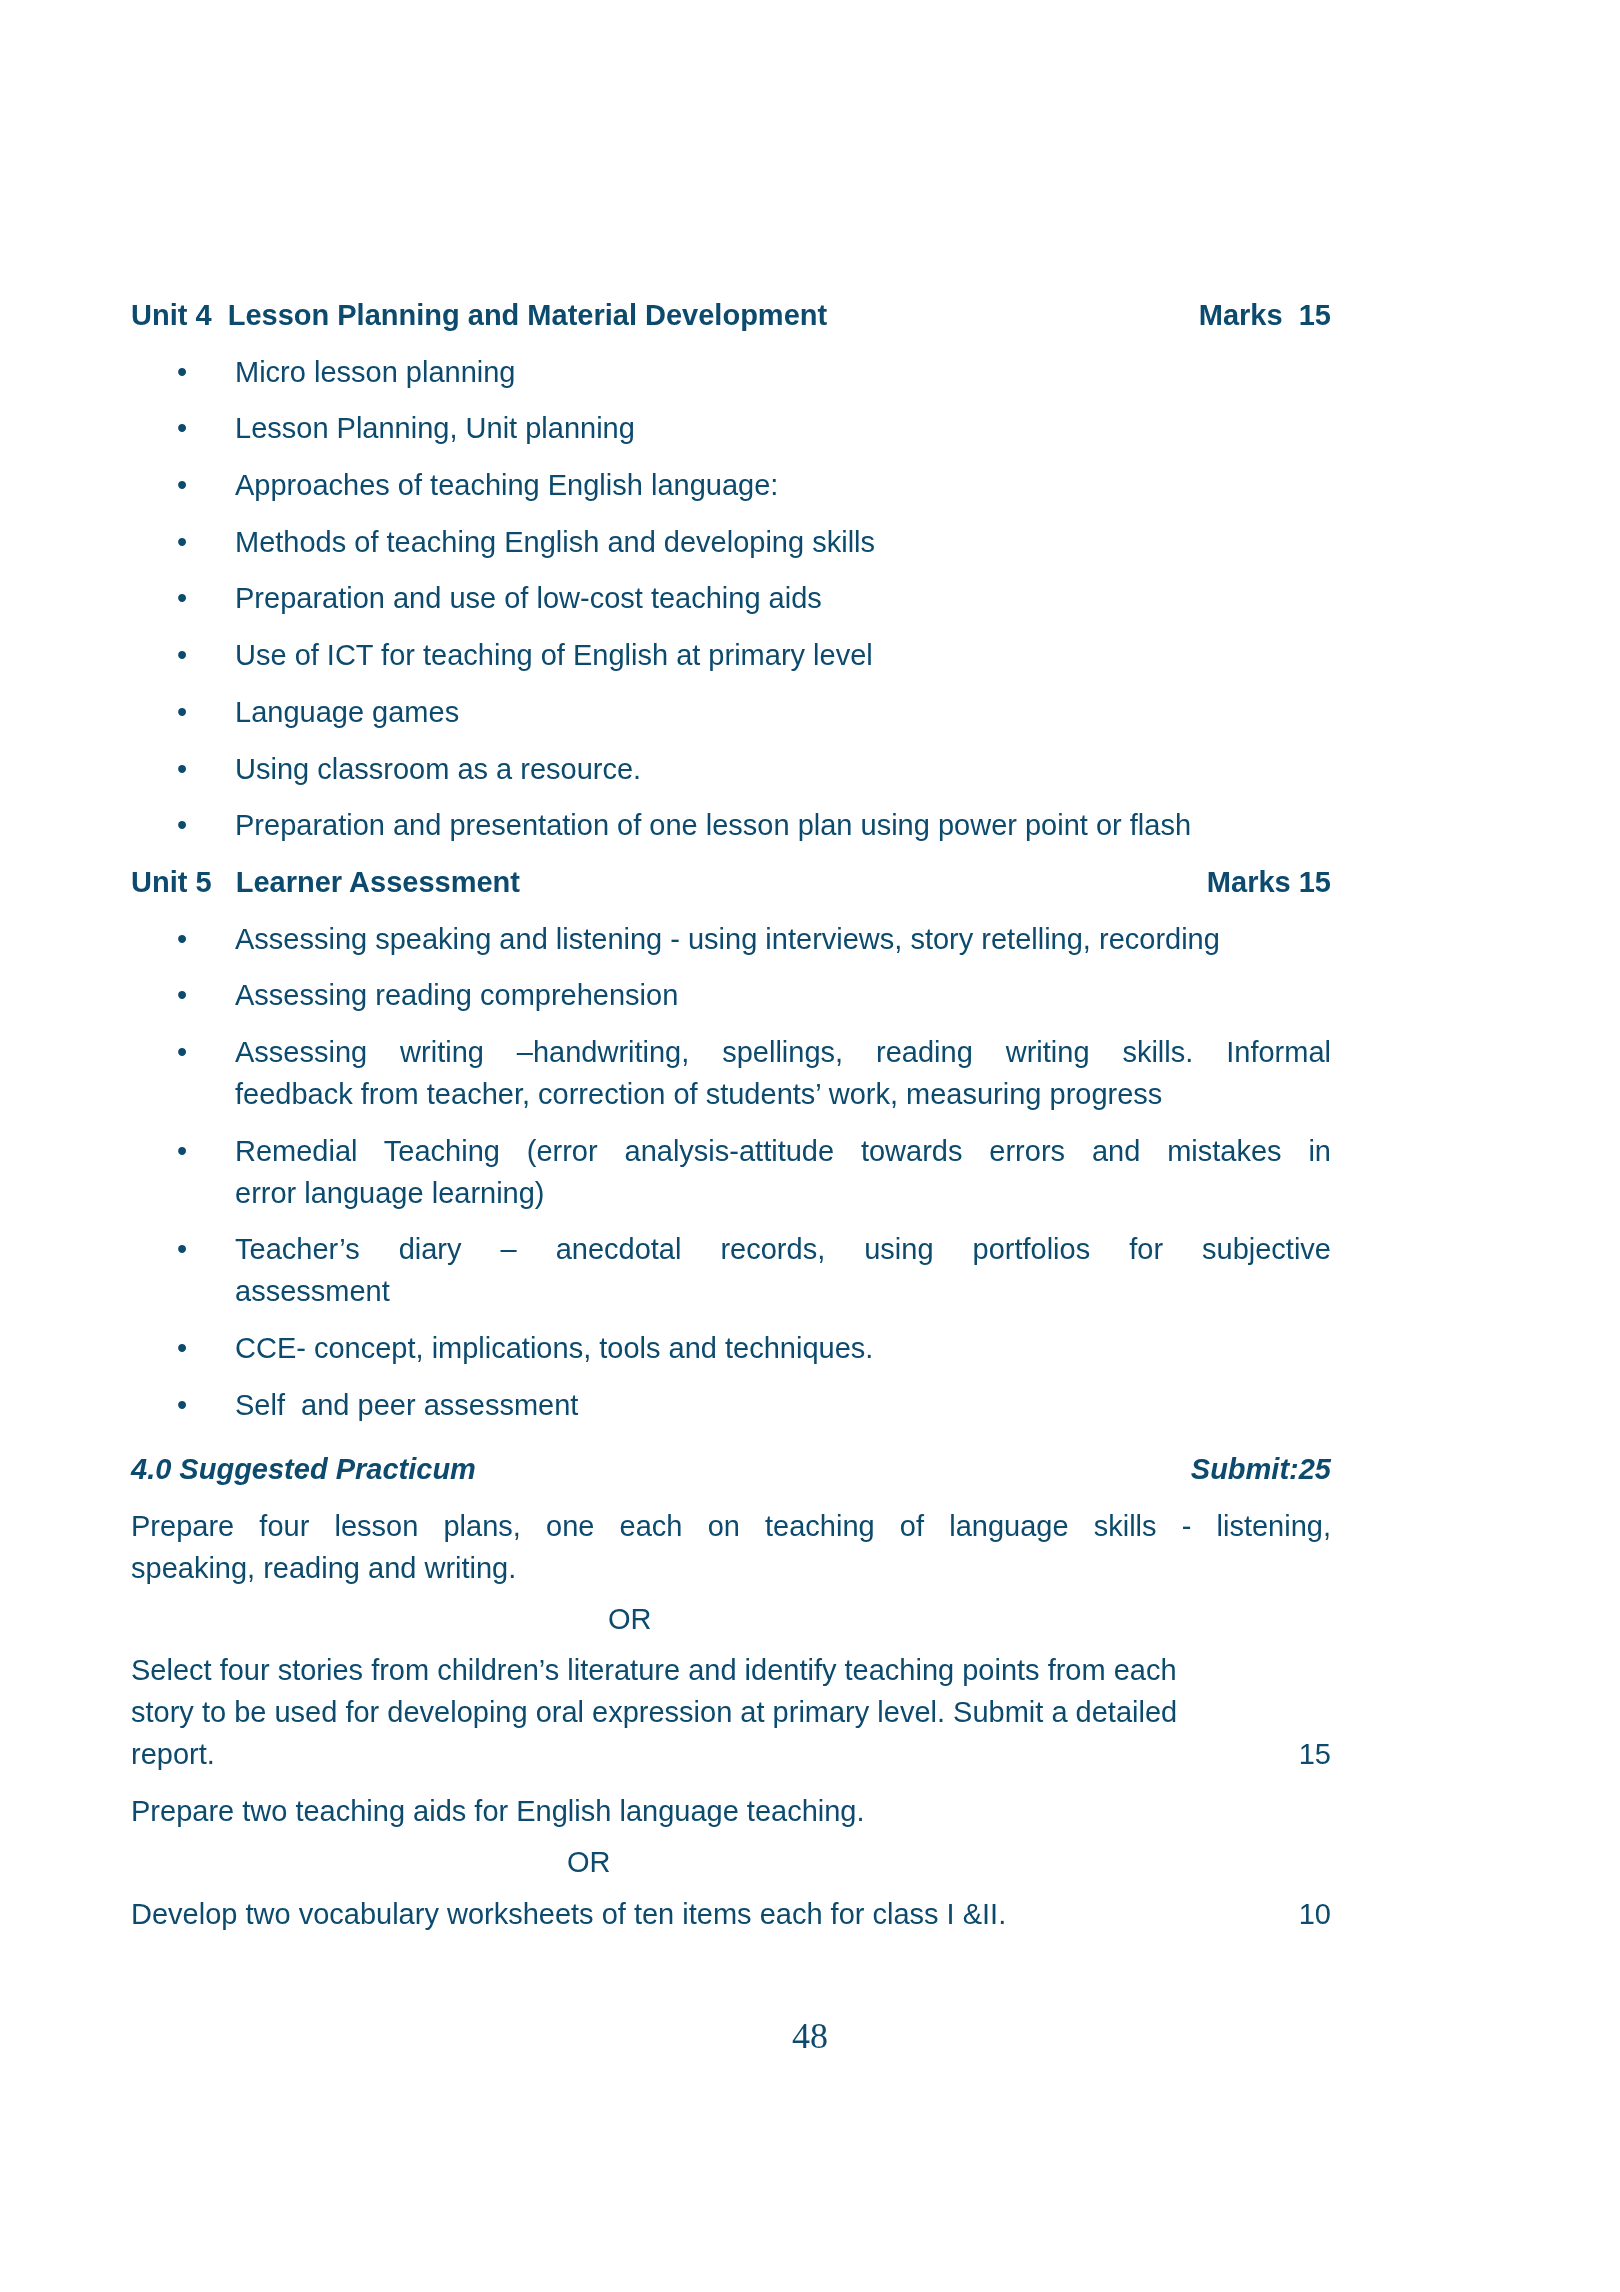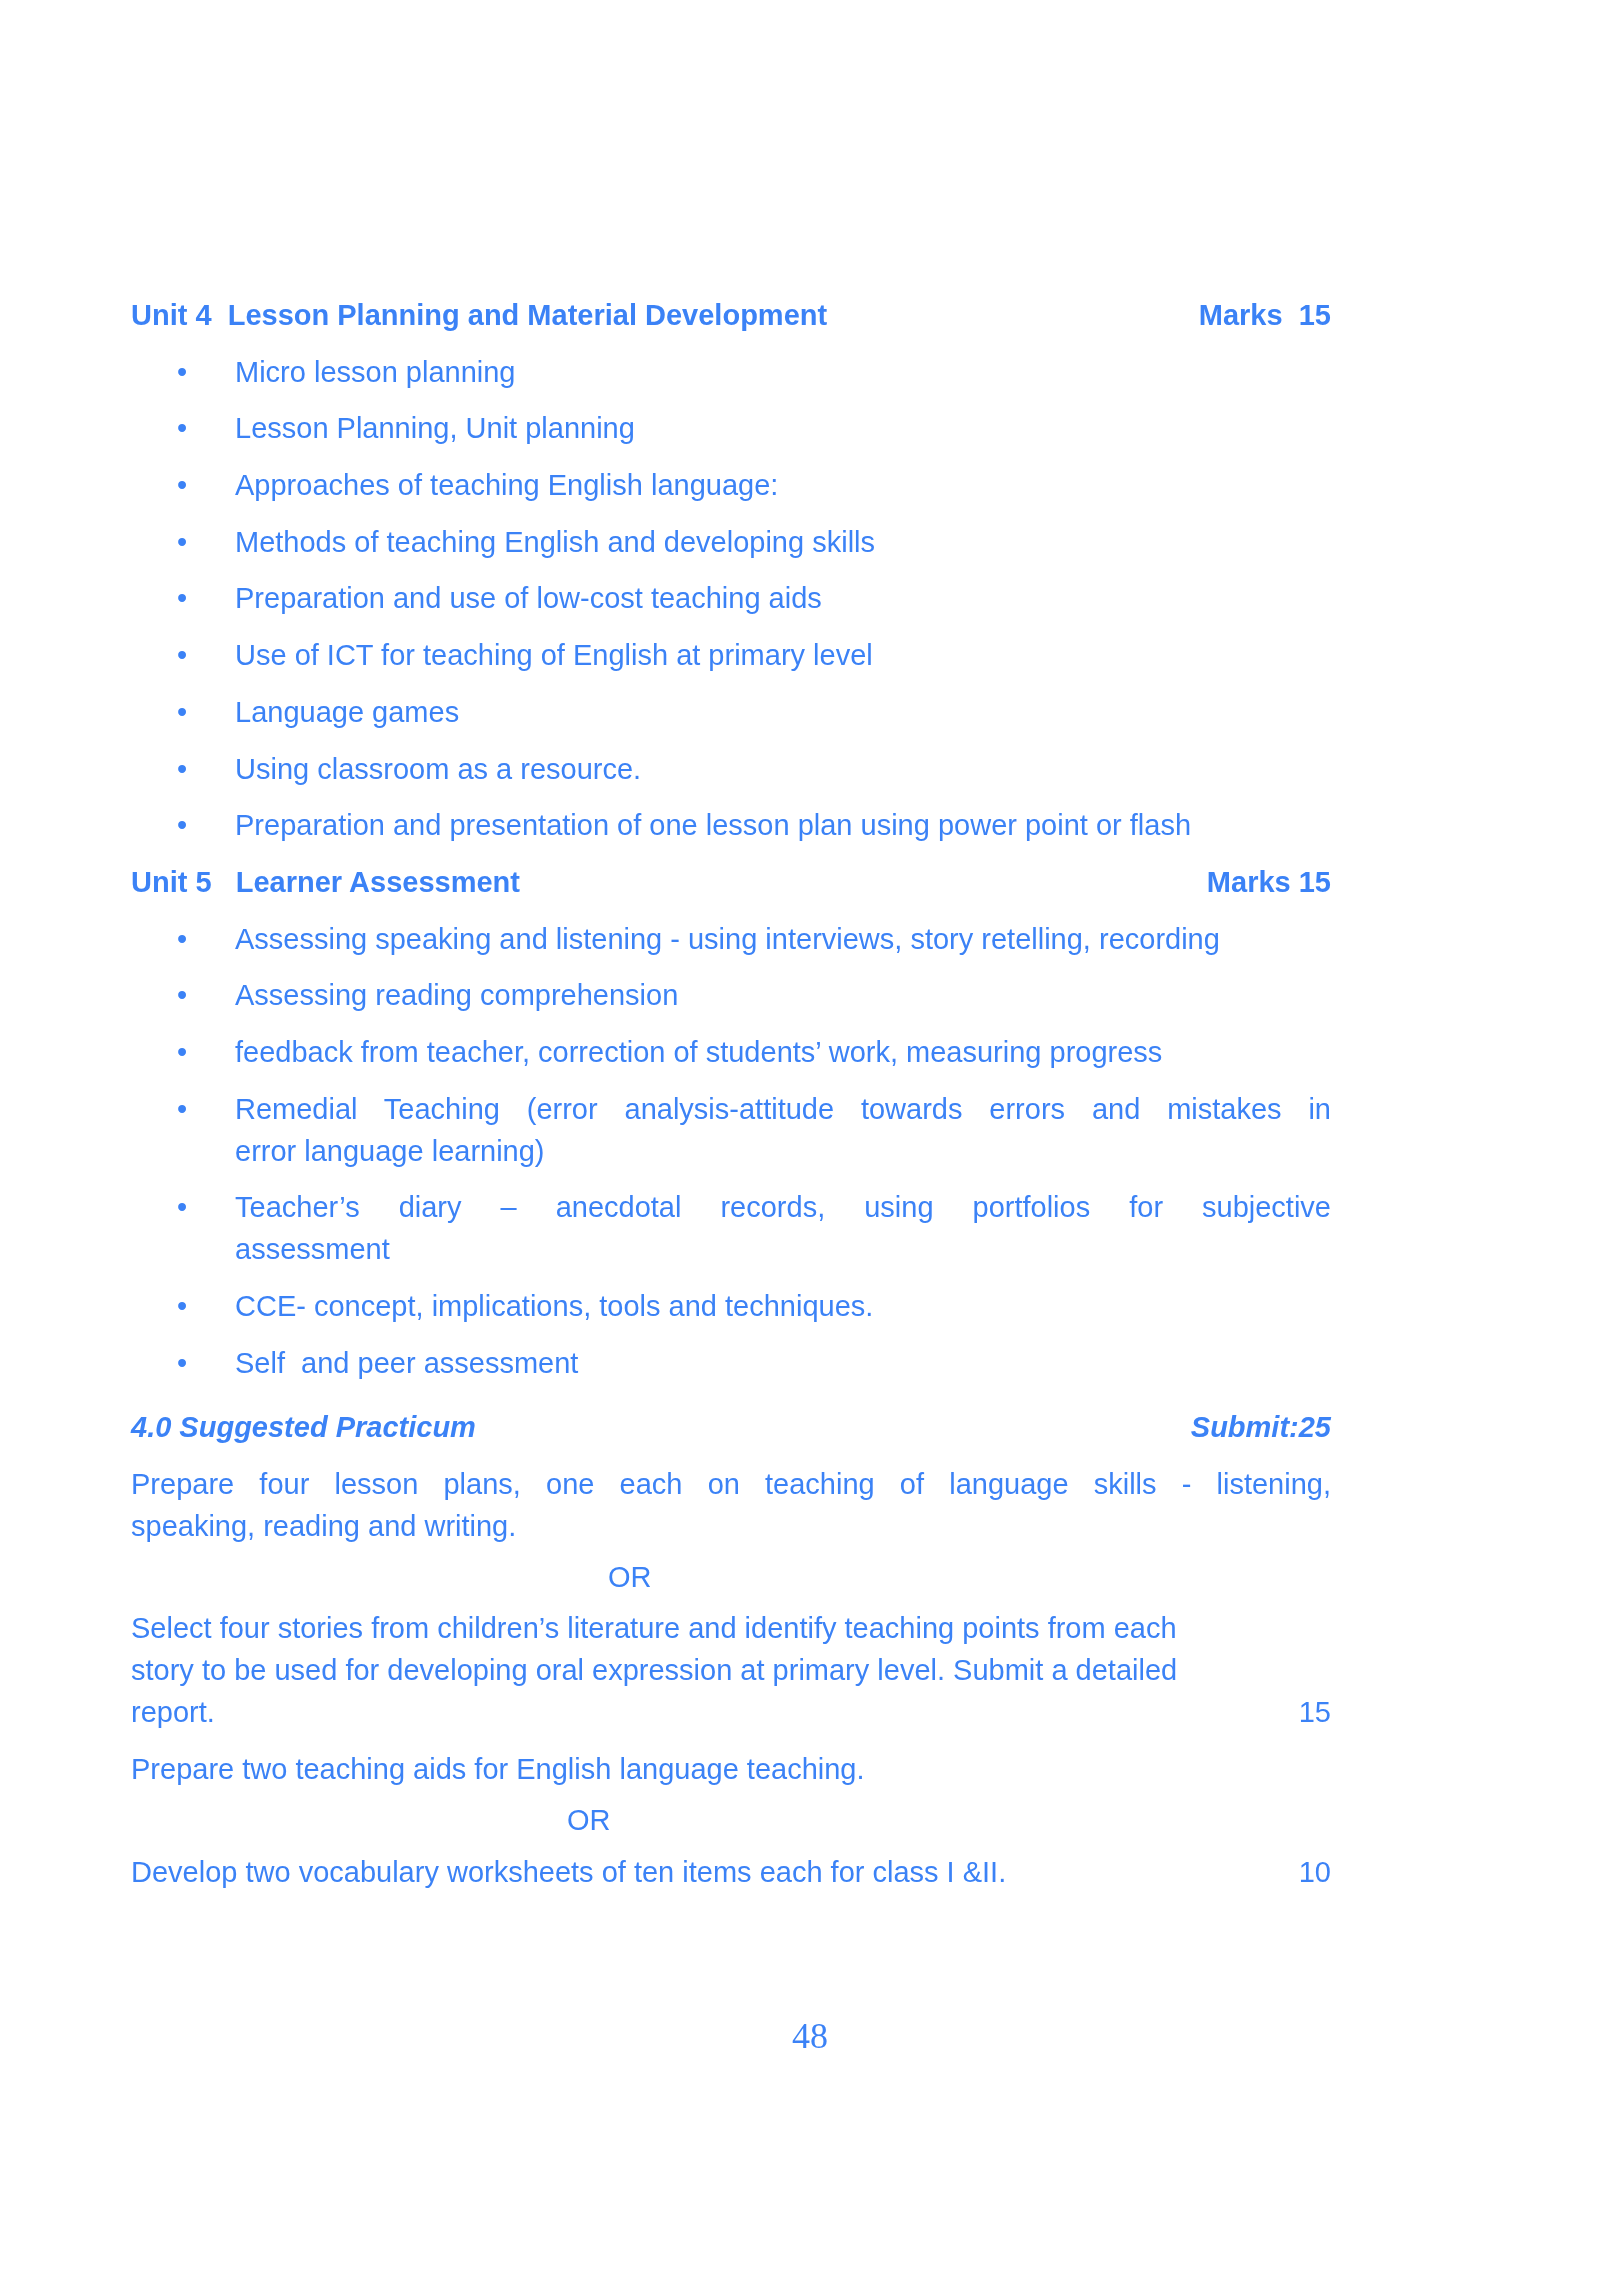--- a/index.html
+++ b/index.html
@@ -3,21 +3,21 @@
 <meta charset="utf-8">
 <style>
   html, body { margin: 0; padding: 0; background: #ffffff; }
   .page {
     position: relative;
     width: 1620px;
     height: 2139px;
     background: #ffffff;
     font-family: "Liberation Sans", sans-serif;
     font-size: 29px;
-    color: #3b82f6;
+    color: #0c4a6e;
     overflow: hidden;
   }
   .content {
     position: absolute;
     left: 131px;
     top: 294px;
     width: 1200px;
   }
   .block { margin: 0 0 14.7px 0; }
   .heading {
@@ -115,20 +115,21 @@
       <div class="block bullet">
         <span class="dot">•</span>
         <div class="line"><span class="ltext">Assessing speaking and listening - using interviews, story retelling, recording</span></div>
       </div>
       <div class="block bullet">
         <span class="dot">•</span>
         <div class="line"><span class="ltext">Assessing reading comprehension</span></div>
       </div>
       <div class="block bullet">
         <span class="dot">•</span>
+        <div class="jline"><span class="ltext">Assessing writing –handwriting, spellings, reading writing skills. Informal</span></div>
         <div class="line"><span class="ltext">feedback from teacher, correction of students’ work, measuring progress</span></div>
       </div>
       <div class="block bullet">
         <span class="dot">•</span>
         <div class="jline"><span class="ltext">Remedial Teaching (error analysis-attitude towards errors and mistakes in</span></div>
         <div class="line"><span class="ltext">error language learning)</span></div>
       </div>
       <div class="block bullet">
         <span class="dot">•</span>
         <div class="jline"><span class="ltext">Teacher’s diary – anecdotal records, using portfolios for subjective</span></div>

